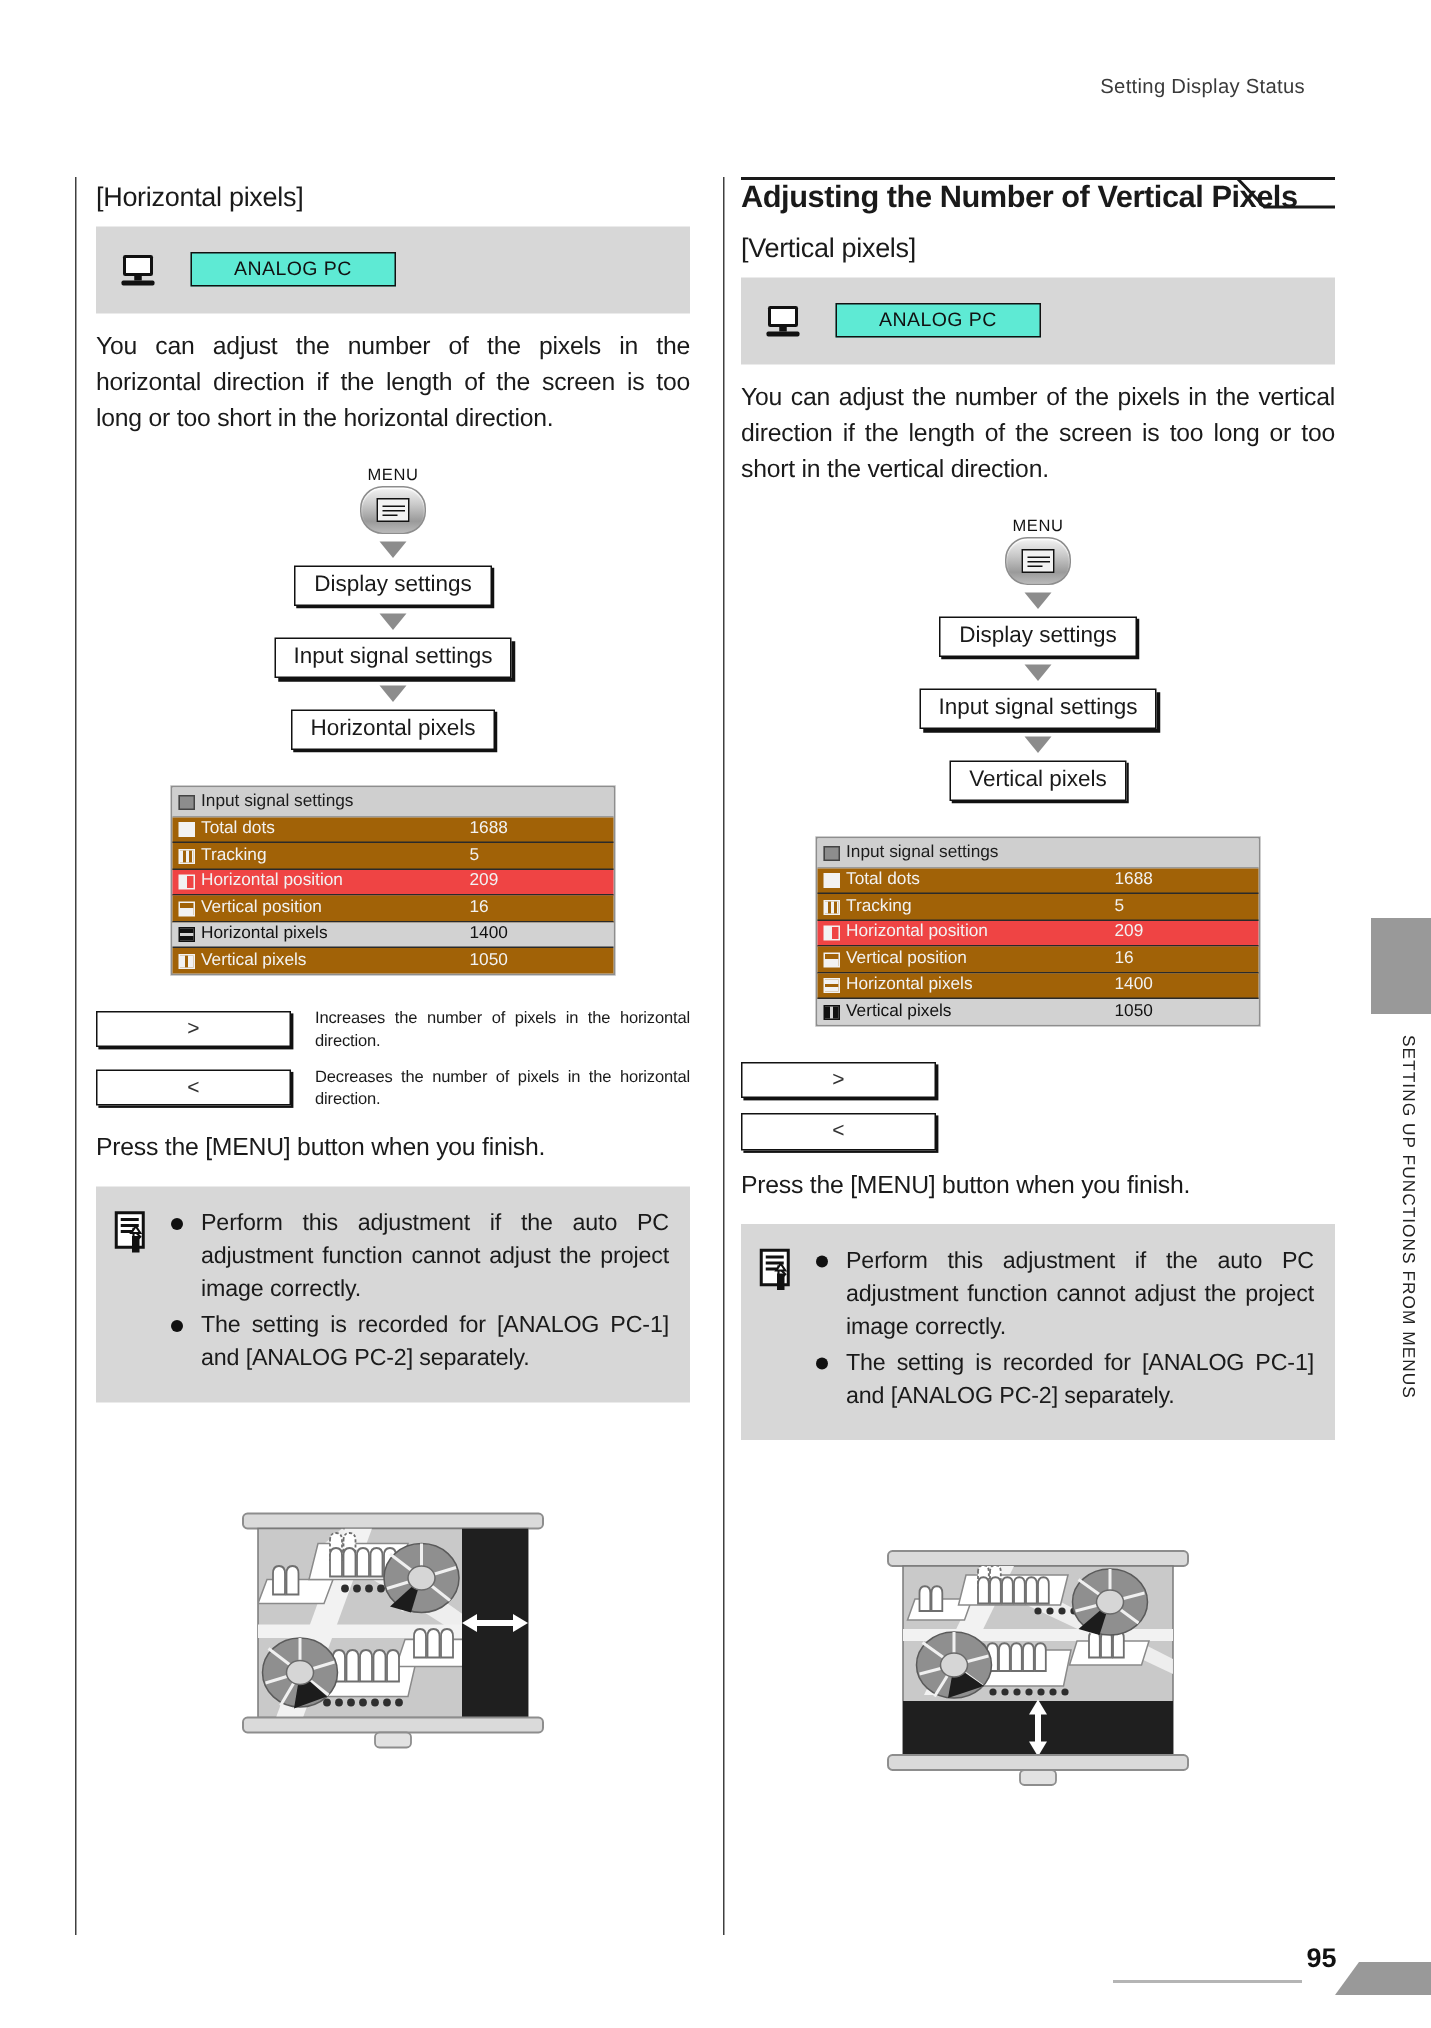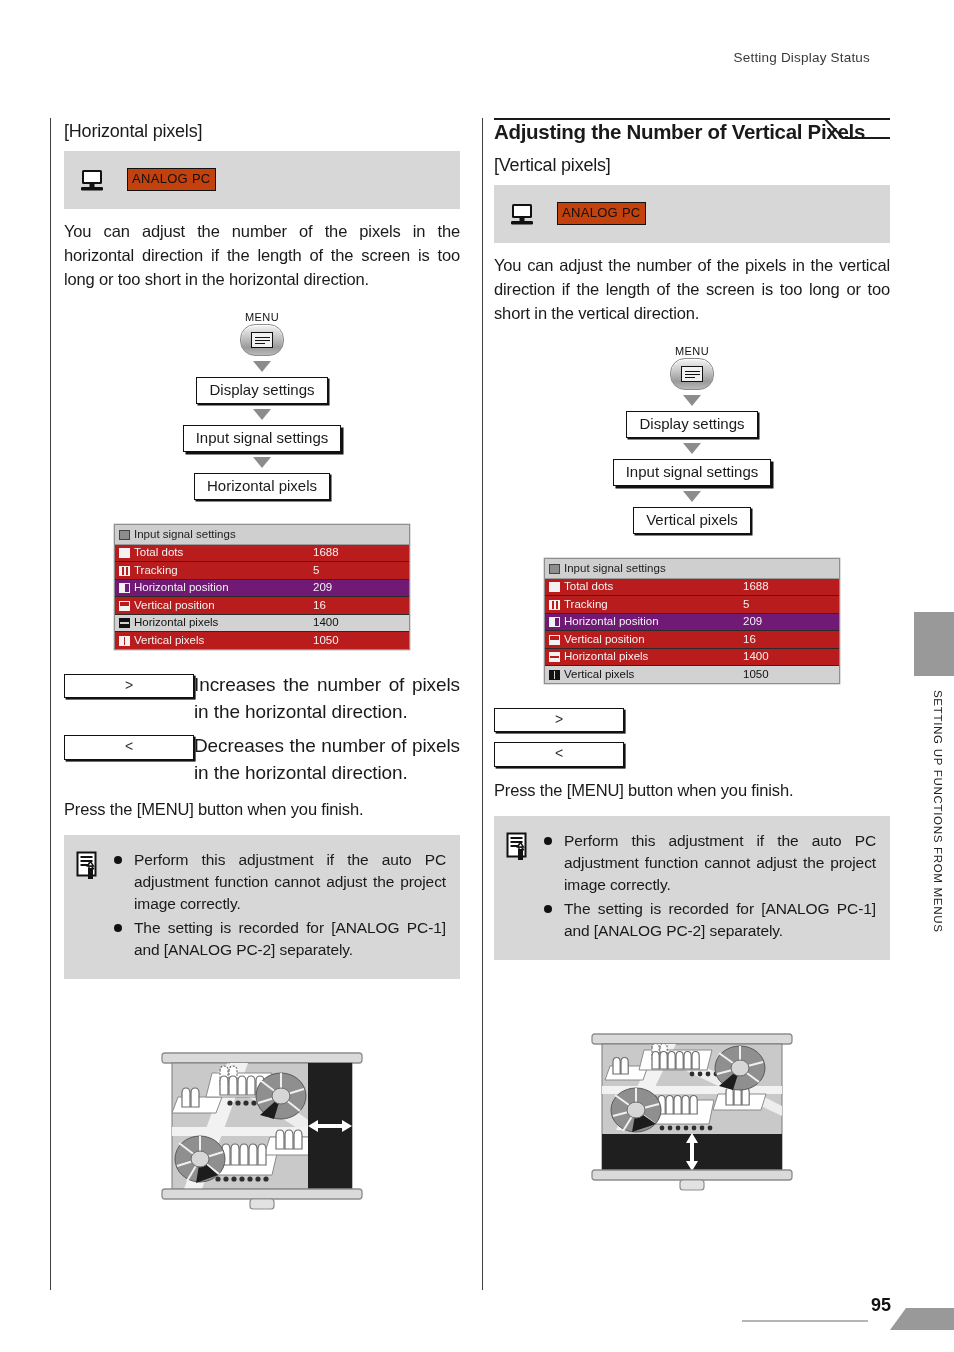--- a/index.html
+++ b/index.html
@@ -51,23 +51,23 @@
     font-size:18px;letter-spacing:-.2px;margin-top:3px;line-height:1.15;
   }
 
   
   .sig-band{
     margin-top:9px;height:58px;background:#d7d7d7;
     display:flex;align-items:center;padding-left:15px;box-sizing:border-box;
   }
   .pc-icon{width:26px;height:26px;position:relative;margin-right:22px;flex:0 0 auto;}
   .sig-chip{
-    border:1.4px solid #111;background:#c2410c;
+    border:1.4px solid #111;background:#5eead4;
     font-size:13px;letter-spacing:.3px;
-    padding:3px 4px;line-height:1.15;color:#111;
+    padding:3px 28px;line-height:1.15;color:#111;
   }
 
   .body-txt{
     margin-top:10px;font-size:16.5px;line-height:1.47;
     text-align:justify;text-justify:inter-word;letter-spacing:-.15px;
   }
 
   
   .flow{margin-top:20px;display:flex;flex-direction:column;align-items:center;}
   .menu-cap{font-size:11px;letter-spacing:.4px;margin-bottom:1px;color:#111;}
@@ -112,22 +112,22 @@
     border-bottom:1px solid #9a9a9a;
   }
   .osd-row{
     display:flex;align-items:center;
     padding:2.5px 4px;gap:4px;
     border-bottom:1px solid #2a2a2a;
   }
   .osd-row:last-child{border-bottom:none;}
   .osd-row .lbl{flex:1;}
   .osd-row .val{width:92px;}
-  .r-dark{background:#b91c1c;color:#f2f2f2;}
-  .r-mid{background:#701a75;color:#f2f2f2;}
+  .r-dark{background:#a16207;color:#f2f2f2;}
+  .r-mid{background:#ef4444;color:#f2f2f2;}
   .r-sel{background:#d2d2d2;color:#111;}
   .osd-ico{
     width:11px;height:10px;flex:0 0 auto;position:relative;
     border:1px solid currentColor;box-sizing:border-box;
   }
   .ico-titlebar{background:#8d8d8d;border-color:#444;}
   .ico-fill{background:currentColor;border:none;}
   .ico-half{background:linear-gradient(90deg,currentColor 55%,transparent 55%);}
   .ico-halfb{background:linear-gradient(180deg,transparent 45%,currentColor 45%);}
   .ico-bars{background:repeating-linear-gradient(90deg,currentColor 0 2px,transparent 2px 4px);}
@@ -136,21 +136,21 @@
 
   
   .keys{margin-top:22px;}
   .key-row{display:flex;align-items:flex-start;margin-bottom:8px;}
   .key-btn{
     width:128px;flex:0 0 auto;border:1.4px solid #111;background:#fff;
     text-align:center;font-size:14px;padding:3px 0 4px;line-height:1.1;
     box-shadow:1.6px 1.6px 0 0 #111;margin-top:2px;color:#333;
   }
   .key-desc{
-    font-size:19px;line-height:1.4;
+    margin-left:16px;font-size:11px;line-height:1.4;
     text-align:justify;text-justify:inter-word;letter-spacing:-.1px;
   }
   .finish-line{margin-top:14px;font-size:16.5px;letter-spacing:-.15px;}
 
   
   .note{
     margin-top:16px;background:#d7d7d7;padding:14px 14px 16px 12px;
     display:flex;box-sizing:border-box;
   }
   .note-ico{width:26px;height:30px;flex:0 0 auto;margin-top:2px;}

